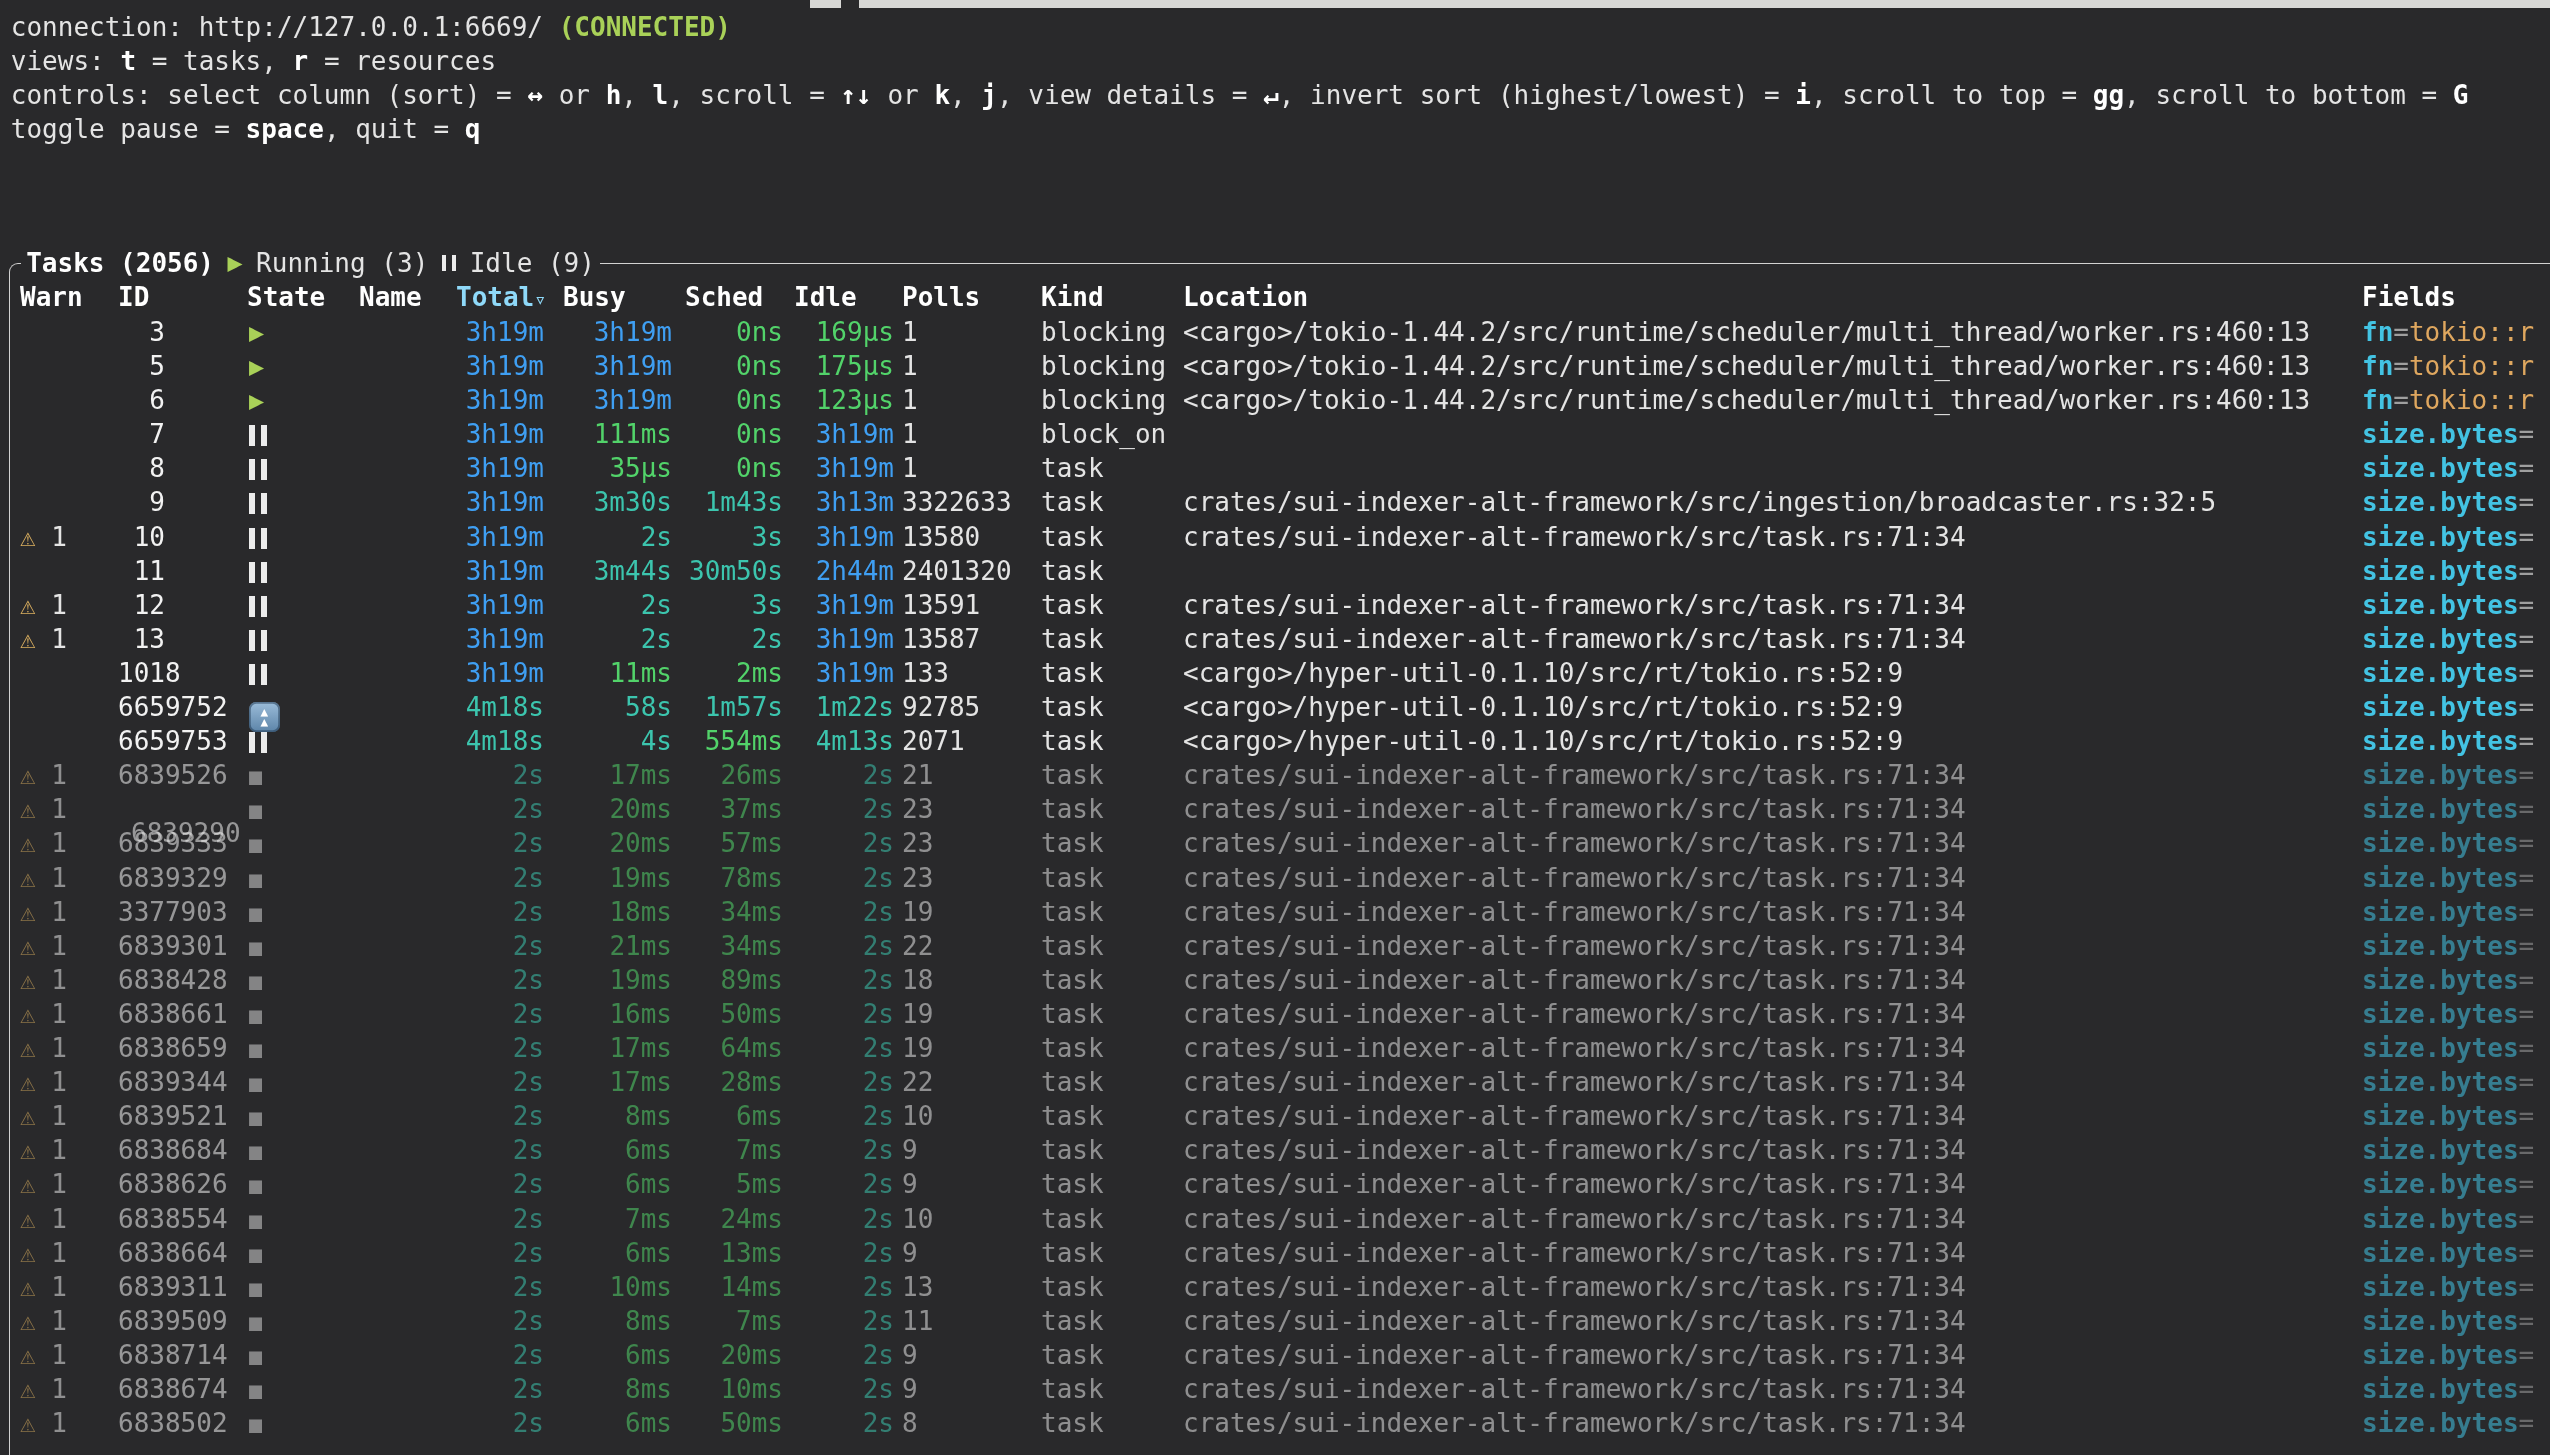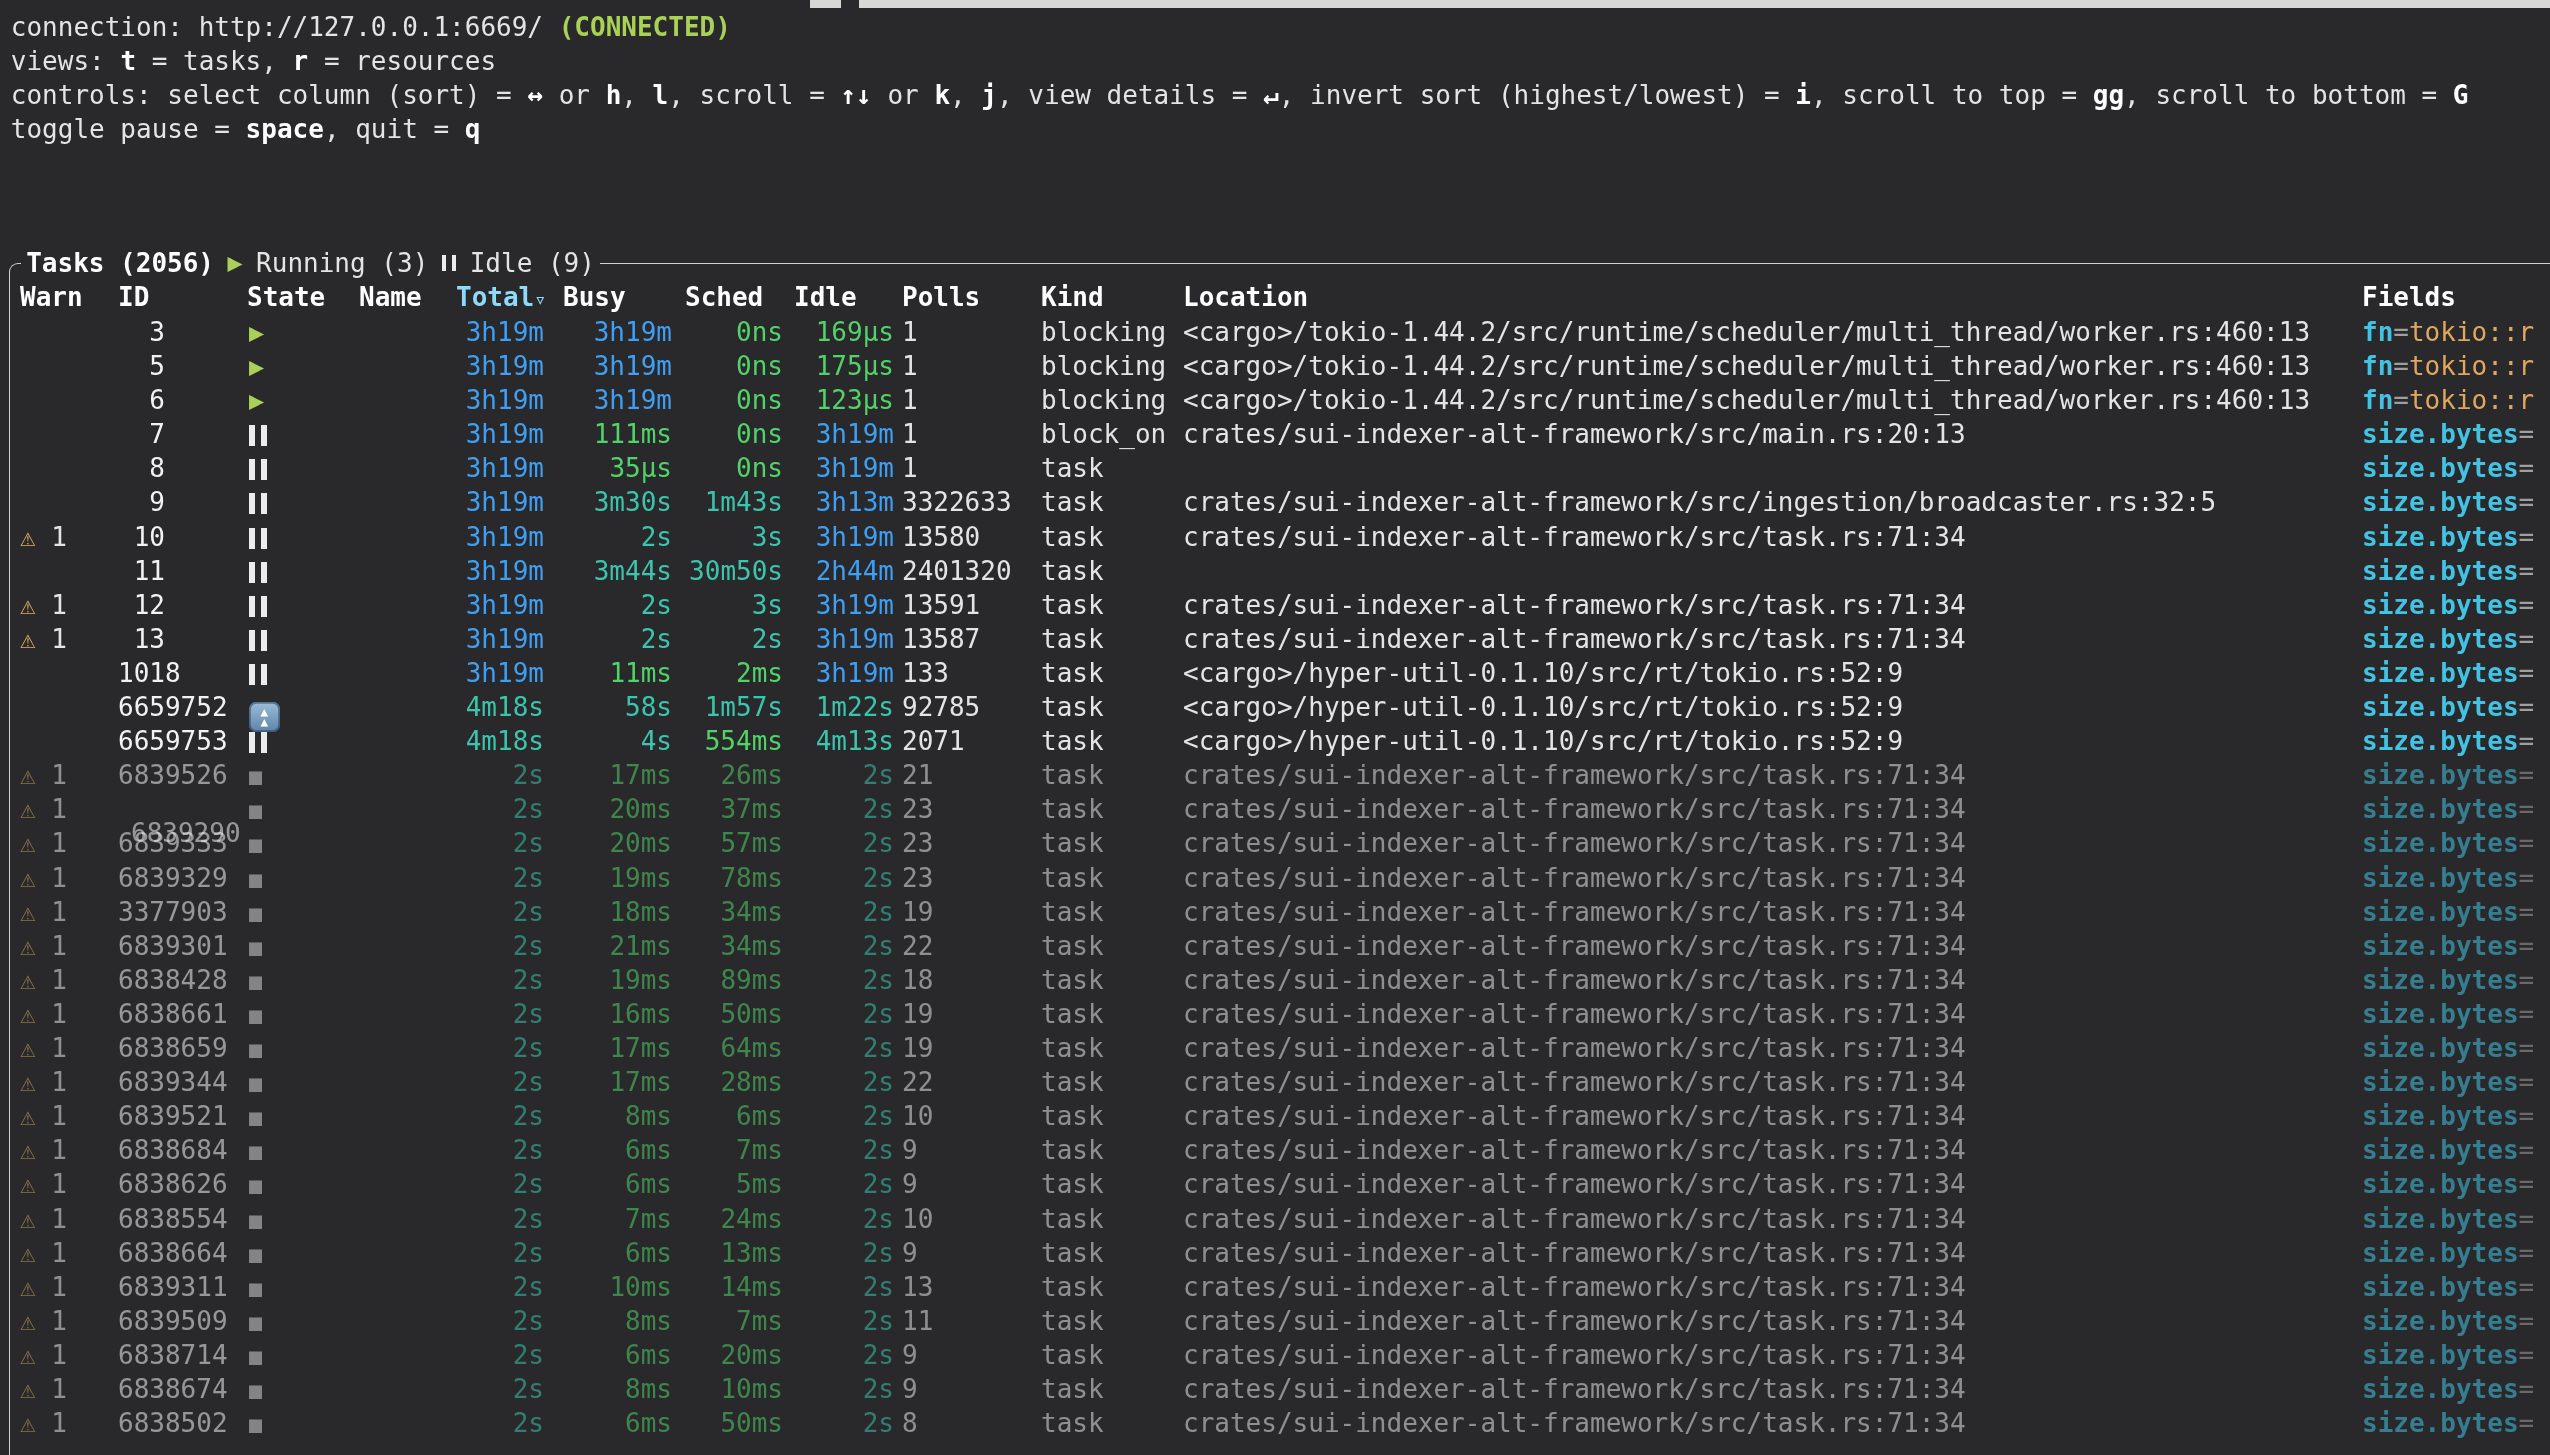--- a/index.html
+++ b/index.html
@@ -144,21 +144,20 @@
       </div>
       <div class="row" style="top: 417px;">
         <div class="cell" style="left: 118px;"><span class="idv">7</span></div>
         <div class="cell" style="left: 249px;"><span class="ic-pause"><i></i><i></i></span></div>
         <div class="cell rt d-h" style="left: 456px; width: 88px;">3h19m</div>
         <div class="cell rt d-g" style="left: 563px; width: 109px;">111ms</div>
         <div class="cell rt d-g" style="left: 685px; width: 98px;">0ns</div>
         <div class="cell rt d-h" style="left: 794px; width: 100px;">3h19m</div>
         <div class="cell" style="left: 902px;">1</div>
         <div class="cell" style="left: 1041px;">block_on</div>
-        <div class="cell" style="left: 1183px; width: 1167px;">crates/sui-indexer-alt-framework/src/main.rs:20:13</div>
         <div class="cell" style="left: 2362px; width: 188px;"><span class="fk">size.bytes</span><span class="feq">=</span><span class="fv"></span></div>
       </div>
       <div class="row" style="top: 451px;">
         <div class="cell" style="left: 118px;"><span class="idv">8</span></div>
         <div class="cell" style="left: 249px;"><span class="ic-pause"><i></i><i></i></span></div>
         <div class="cell rt d-h" style="left: 456px; width: 88px;">3h19m</div>
         <div class="cell rt d-g" style="left: 563px; width: 109px;">35µs</div>
         <div class="cell rt d-g" style="left: 685px; width: 98px;">0ns</div>
         <div class="cell rt d-h" style="left: 794px; width: 100px;">3h19m</div>
         <div class="cell" style="left: 902px;">1</div>

